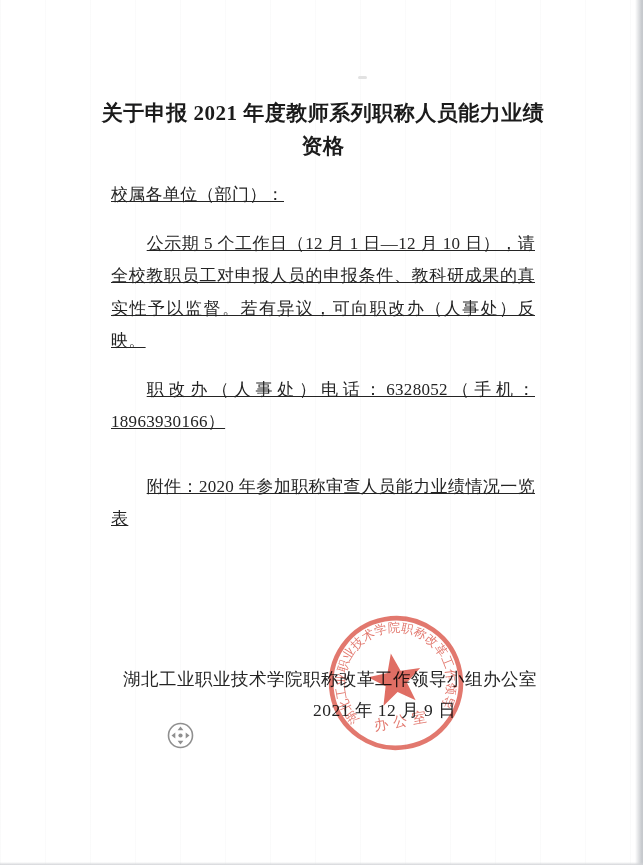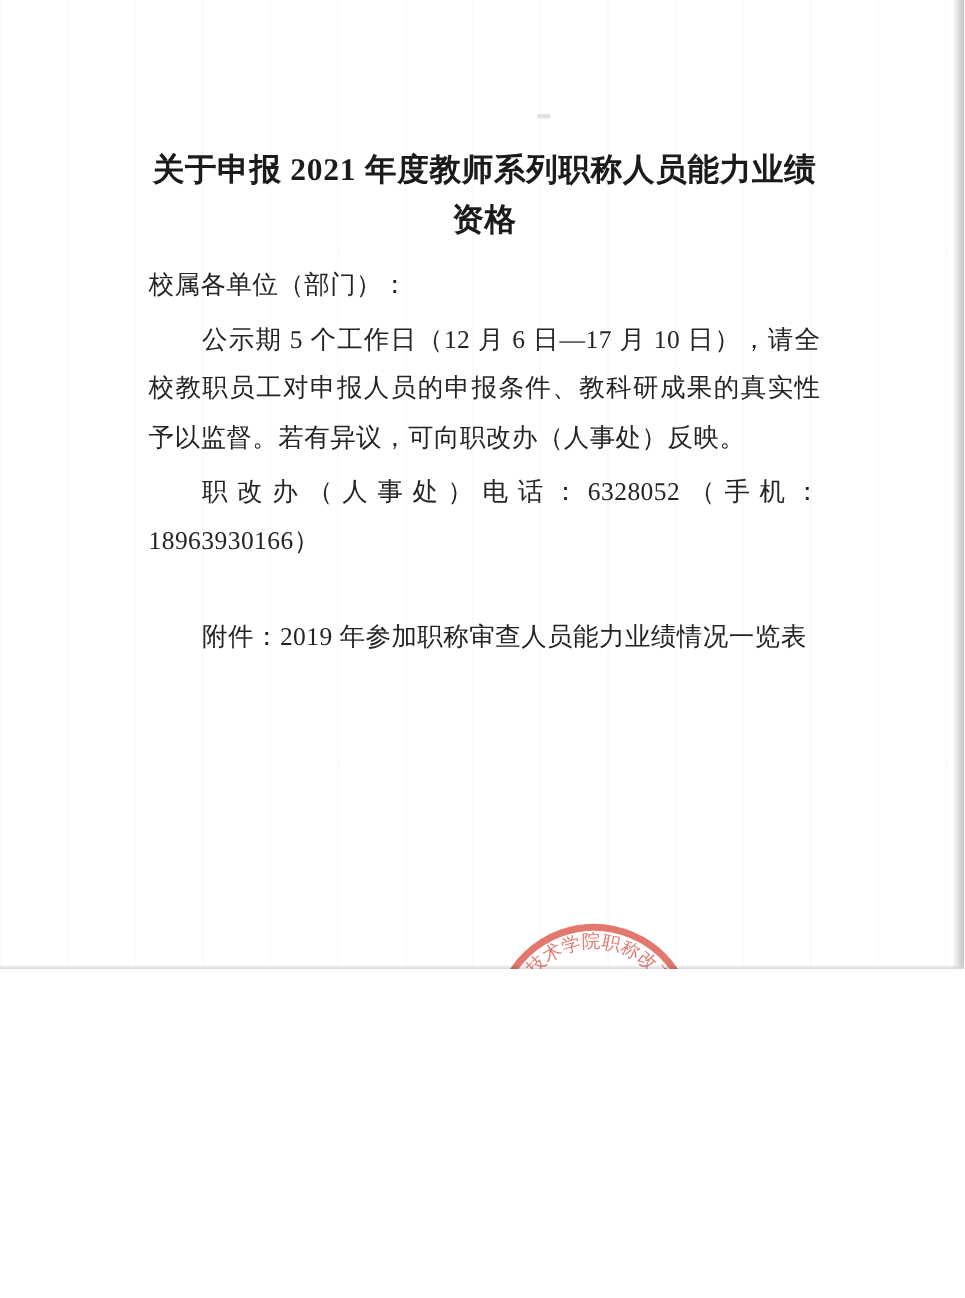--- a/index.html
+++ b/index.html
@@ -1,19 +1,19 @@
 <!DOCTYPE html>
 <html><head>
 <meta charset="utf-8">
 <style>
   * { margin:0; padding:0; box-sizing:border-box; }
   html,body { background:#ffffff; }
   .page {
     position:relative;
-    width:643px; height:646px;
+    width:643px; height:865px;
     background:#ffffff;
     background-image: repeating-linear-gradient(90deg,
       rgba(120,125,135,0.035) 0 1px, rgba(0,0,0,0) 1px 45px);
     overflow:hidden;
     font-family:"Liberation Serif","DejaVu Serif",serif;
   }
   .right-edge {
     position:absolute; top:0; right:0; bottom:0; width:8px;
     background:linear-gradient(90deg, rgba(0,0,0,0) 0%, #c6c9cd 85%);
   }
@@ -29,21 +29,21 @@
     position:absolute; left:95px; top:97px; width:456px;
     color:#242424;
     font-size:17px; line-height:32.5px;
     text-align:justify; letter-spacing:0.3px;
   }
   .title {
     font-size:21px; line-height:33px; font-weight:bold;
     text-align:center; letter-spacing:0.5px; color:#1b1b1b;
     margin-bottom:11px;
   }
-  .doc p { margin:4px; }
+  .doc p { margin:16px;text-decoration:underline; }
   .indent { text-indent:2.1em; }
   .gap-before { margin-top:32px !important; }
   .sign-line {
     position:absolute; top:667px; right:106px;
     font-size:17.5px; color:#242424; letter-spacing:0.5px;
     font-family:"Liberation Serif","DejaVu Serif",serif;
   }
   .date-line {
     position:absolute; top:698px; left:313px;
     font-size:17.5px; color:#242424; letter-spacing:0.5px;
@@ -67,23 +67,23 @@
 
   <div class="right-edge"></div>
   <div class="bottom-edge"></div>
   <div class="artifact-dash"></div>
 
   <div class="doc">
     <div class="title">
       <div>关于申报 2021 年度教师系列职称人员能力业绩资格</div>
     </div>
     <p>校属各单位（部门）：</p>
-    <p class="indent">公示期 5 个工作日（12 月 6 日—17 月 10 日），请全校教职员工对申报人员的申报条件、教科研成果的真实性予以监督。若有异议，可向职改办（人事处）反映。</p>
+    <p class="indent">公示期 5 个工作日（12 月 1 日—12 月 10 日），请全校教职员工对申报人员的申报条件、教科研成果的真实性予以监督。若有异议，可向职改办（人事处）反映。</p>
     <p class="indent">职改办（人事处）电话：6328052（手机：18963930166）</p>
-    <p class="indent gap-before">附件：2019 年参加职称审查人员能力业绩情况一览表</p>
+    <p class="indent gap-before">附件：2020 年参加职称审查人员能力业绩情况一览表</p>
   </div>
 
   <div class="sign-line">湖北工业职业技术学院职称改革工作领导小组办公室</div>
   <div class="date-line">2021 年 12 月 9 日</div>
 
   <svg class="seal" viewBox="0 0 140 140" xmlns="http://www.w3.org/2000/svg">
     <defs>
       <path id="sealArc" d="M 29.0,98.7 A 50,50 0 1 1 111.0,98.7" fill="none"></path>
     </defs>
     <circle cx="70" cy="70" r="63" fill="none" stroke="#dc5a4e" stroke-width="4.5"></circle>

